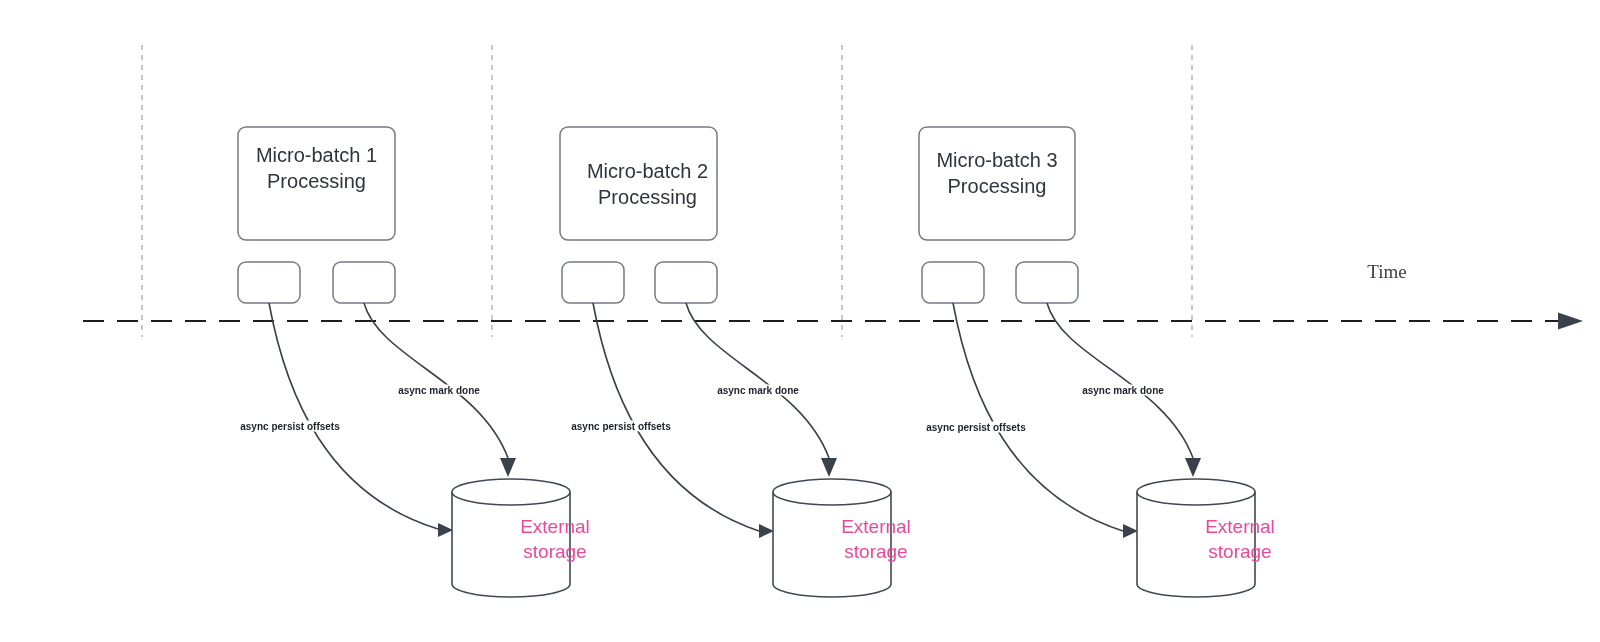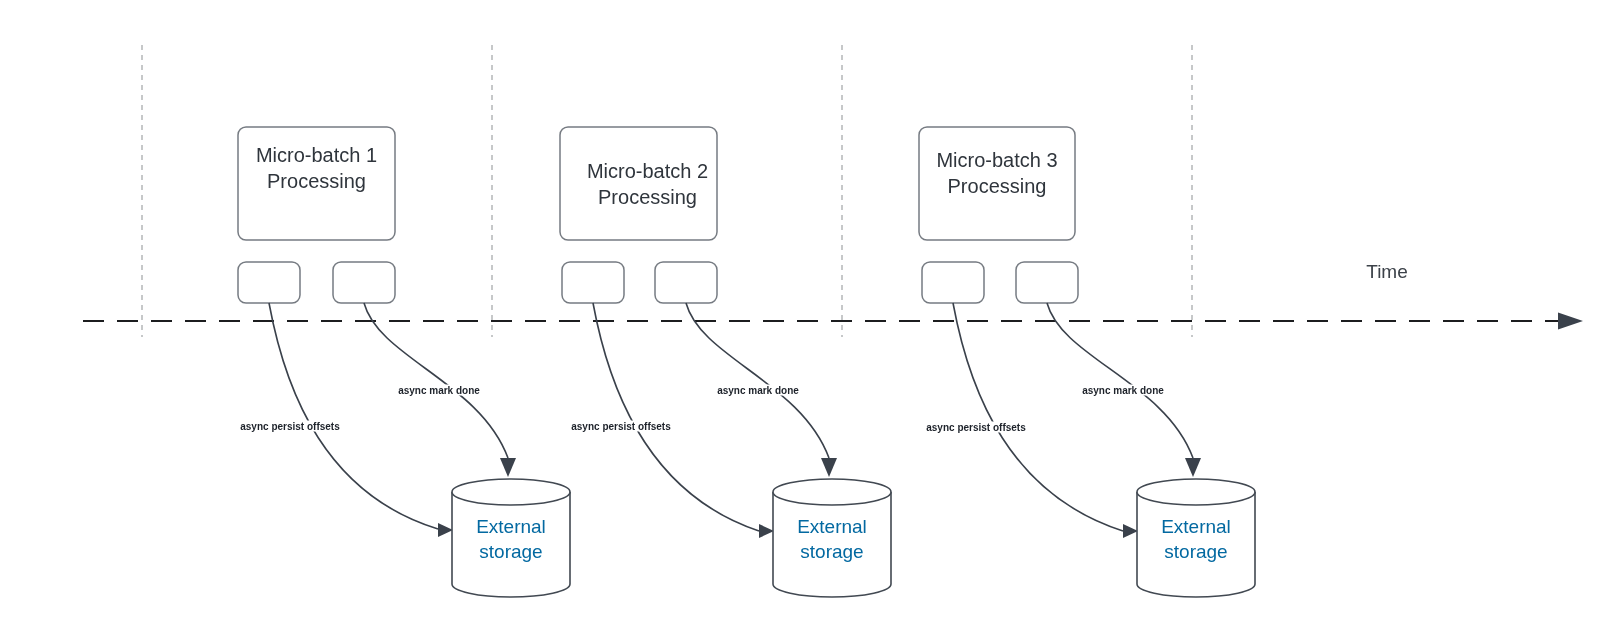--- a/index.html
+++ b/index.html
@@ -13,21 +13,21 @@
   .canvas svg { position:absolute; left:0; top:0; z-index:1; }
   .txt { position:absolute; z-index:2; }
   .box-title {
     display:flex; align-items:center; justify-content:center;
     text-align:center;
     font-size:20px; line-height:26px; color:#2f353c;
   }
   .storage-label {
     display:flex; align-items:center; justify-content:center;
     text-align:center;
-    font-size:19px; line-height:25px; color:#0369a1;
+    font-size:19px; line-height:25px; color:#ec4899;margin-left:44px;
   }
   .bold-label {
     transform:translate(-50%,-50%);
     font-size:10px; font-weight:bold; color:#1d222a;
     background:#ffffff; padding:0 3px; white-space:nowrap;
   }
   .time-label {
     transform:translate(-50%,-50%);
     font-size:19px; color:#3c4249; white-space:nowrap;
   }
@@ -93,15 +93,15 @@
   <div class="txt bold-label" style="left:976px; top:427px;">async persist offsets</div>
 
   <div class="txt bold-label" style="left:439px; top:390px;">async mark done</div>
   <div class="txt bold-label" style="left:758px; top:390px;">async mark done</div>
   <div class="txt bold-label" style="left:1123px; top:390px;">async mark done</div>
 
   <div class="txt storage-label" style="left:452px; top:500px; width:118px; height:78px;">External storage</div>
   <div class="txt storage-label" style="left:773px; top:500px; width:118px; height:78px;">External storage</div>
   <div class="txt storage-label" style="left:1137px; top:500px; width:118px; height:78px;">External storage</div>
 
-  <div class="txt time-label" style="left:1387px; top:272px;">Time</div>
+  <div class="txt time-label" style="left:1387px; top:272px;font-family:Liberation Serif, serif;">Time</div>
 
 </div>
 
 </body></html>

